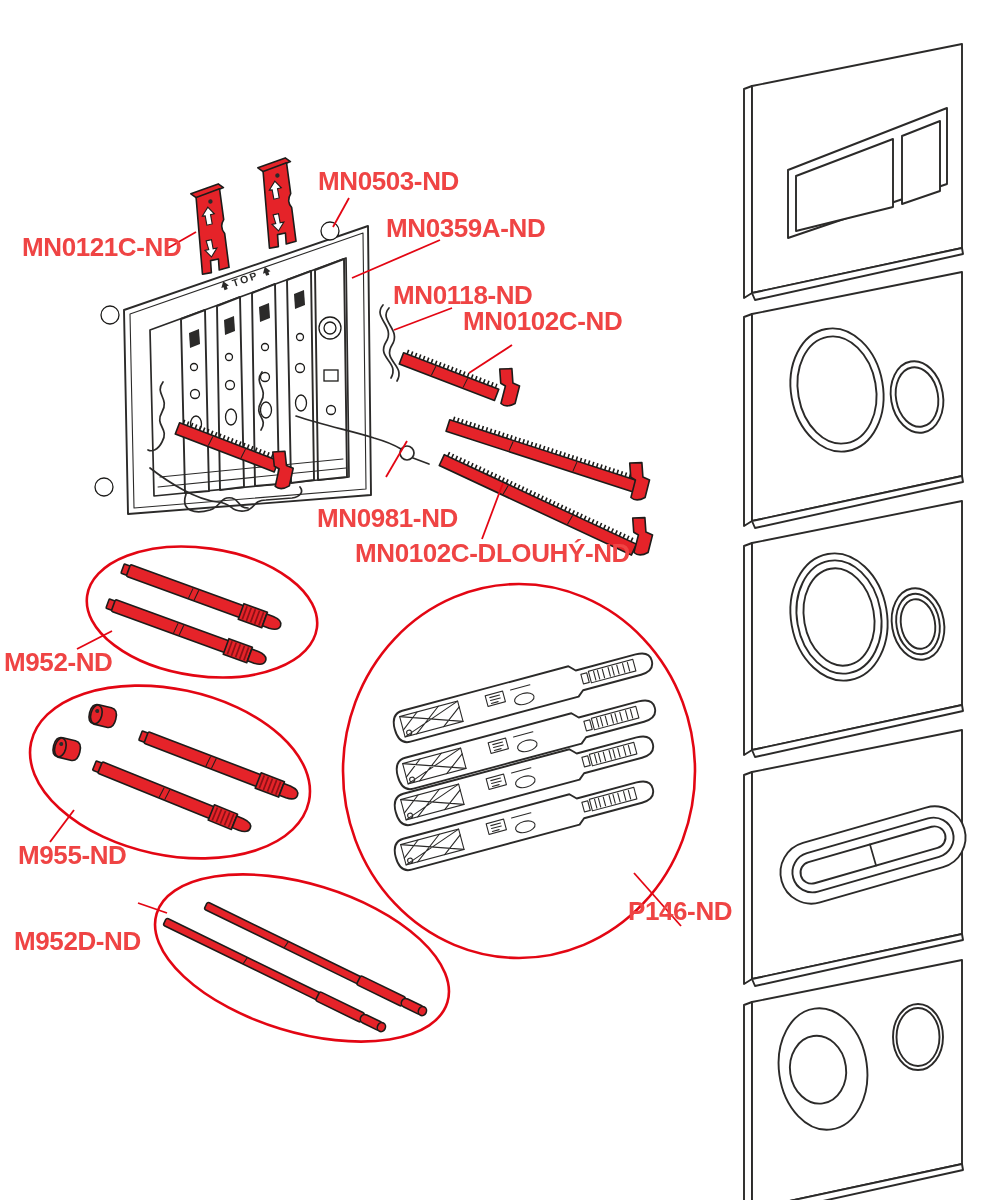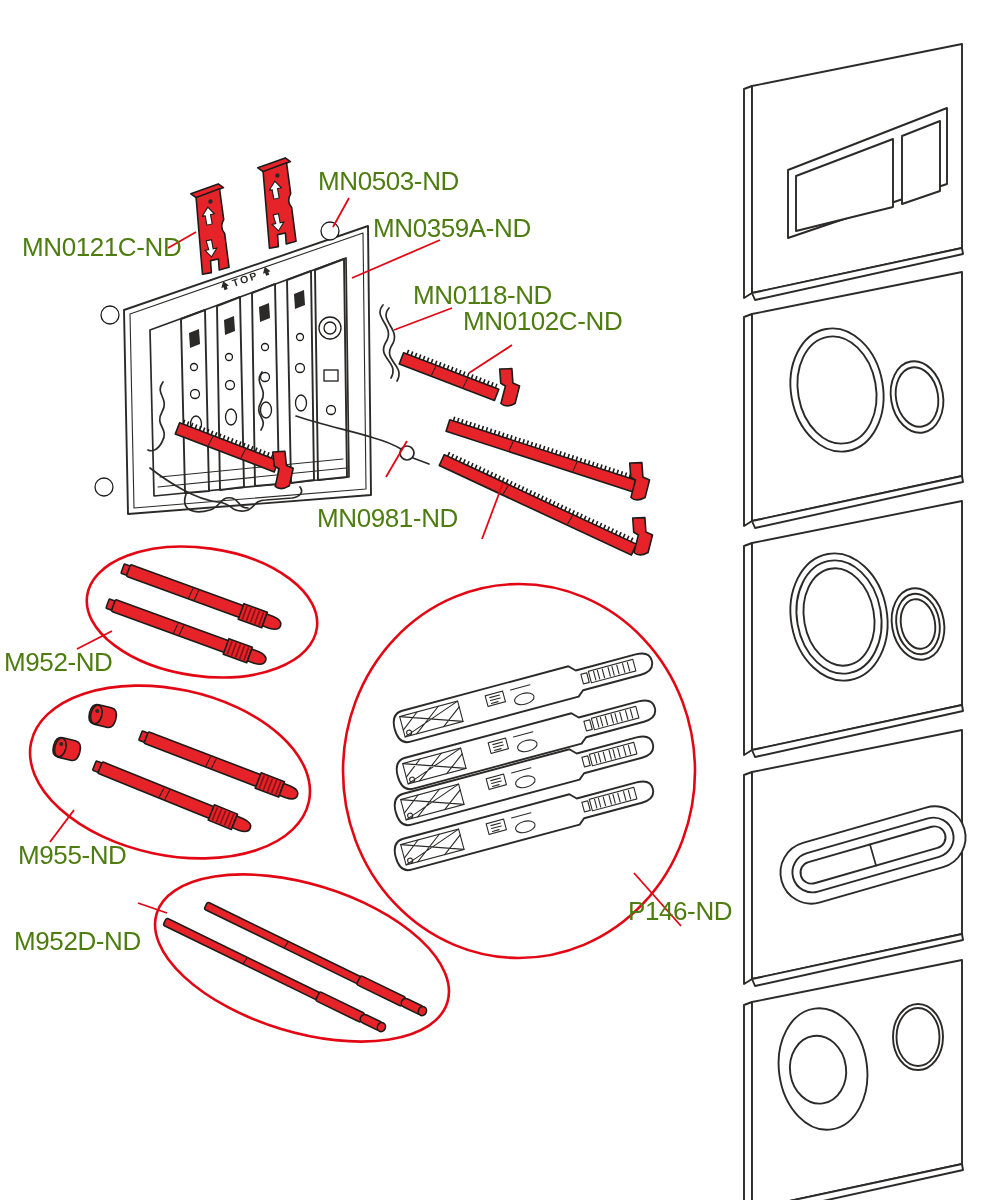--- a/index.html
+++ b/index.html
@@ -1,20 +1,20 @@
 <!DOCTYPE html>
 <html><head>
 <meta charset="utf-8">
 <style>
   html,body{margin:0;padding:0;background:#ffffff;}
   #canvas{position:relative;width:988px;height:1200px;background:#ffffff;overflow:hidden;
           font-family:"Liberation Sans",sans-serif;}
   #art{position:absolute;left:0;top:0;}
   .part-label{position:absolute;font-family:"Liberation Sans",sans-serif;
-      font-size:26px;font-weight:400;letter-spacing:-0.4px;color:#4d7c0f;white-space:nowrap;line-height:1;}
+      font-size:26px;font-weight:700;letter-spacing:-0.4px;color:#ef4444;white-space:nowrap;line-height:1;}
   
   .ln{fill:none;stroke:#2b2a29;stroke-width:1.7;stroke-linejoin:round;stroke-linecap:round;}
   .lnw{fill:#ffffff;stroke:#2b2a29;stroke-width:1.9;stroke-linejoin:round;}
   .lnthin{fill:none;stroke:#2b2a29;stroke-width:1.1;stroke-linejoin:round;stroke-linecap:round;}
   .wht{fill:#ffffff;stroke:#1d1c1a;stroke-width:1.3;}
   .red{fill:#e52329;stroke:#1d1c1a;stroke-width:1.6;stroke-linejoin:round;}
   .dark{fill:#2b2a29;stroke:none;}
   .teeth{stroke:#1d1c1a;stroke-width:5;stroke-dasharray:1.6 2.7;fill:none;}
   .knurl{stroke:#8c1116;stroke-width:14;stroke-dasharray:1.7 2.7;fill:none;}
   .leader{stroke:#e30613;stroke-width:1.8;fill:none;}
@@ -281,22 +281,23 @@
     <line class="leader" x1="482" y1="539" x2="503" y2="483"></line>
     <line class="leader" x1="77" y1="649" x2="112" y2="631"></line>
     <line class="leader" x1="50" y1="842" x2="74" y2="810"></line>
     <line class="leader" x1="138" y1="903" x2="167" y2="913"></line>
     <line class="leader" x1="681" y1="926" x2="634" y2="873"></line>
   </g>
 </svg>
 
 <div class="part-label" style="left:22px;top:234px">MN0121C-ND</div>
 <div class="part-label" style="left:318px;top:168px">MN0503-ND</div>
-<div class="part-label" style="left:373px;top:215px">MN0359A-ND</div>
-<div class="part-label" style="left:413px;top:282px">MN0118-ND</div>
+<div class="part-label" style="left:386px;top:215px">MN0359A-ND</div>
+<div class="part-label" style="left:393px;top:282px">MN0118-ND</div>
 <div class="part-label" style="left:463px;top:308px">MN0102C-ND</div>
 <div class="part-label" style="left:317px;top:505px">MN0981-ND</div>
+<div class="part-label" style="left:355px;top:540px">MN0102C-DLOUHÝ-ND</div>
 <div class="part-label" style="left:4px;top:649px">M952-ND</div>
 <div class="part-label" style="left:18px;top:842px">M955-ND</div>
 <div class="part-label" style="left:14px;top:928px">M952D-ND</div>
 <div class="part-label" style="left:628px;top:898px">P146-ND</div>
 
 </div>
 
 </body></html>

